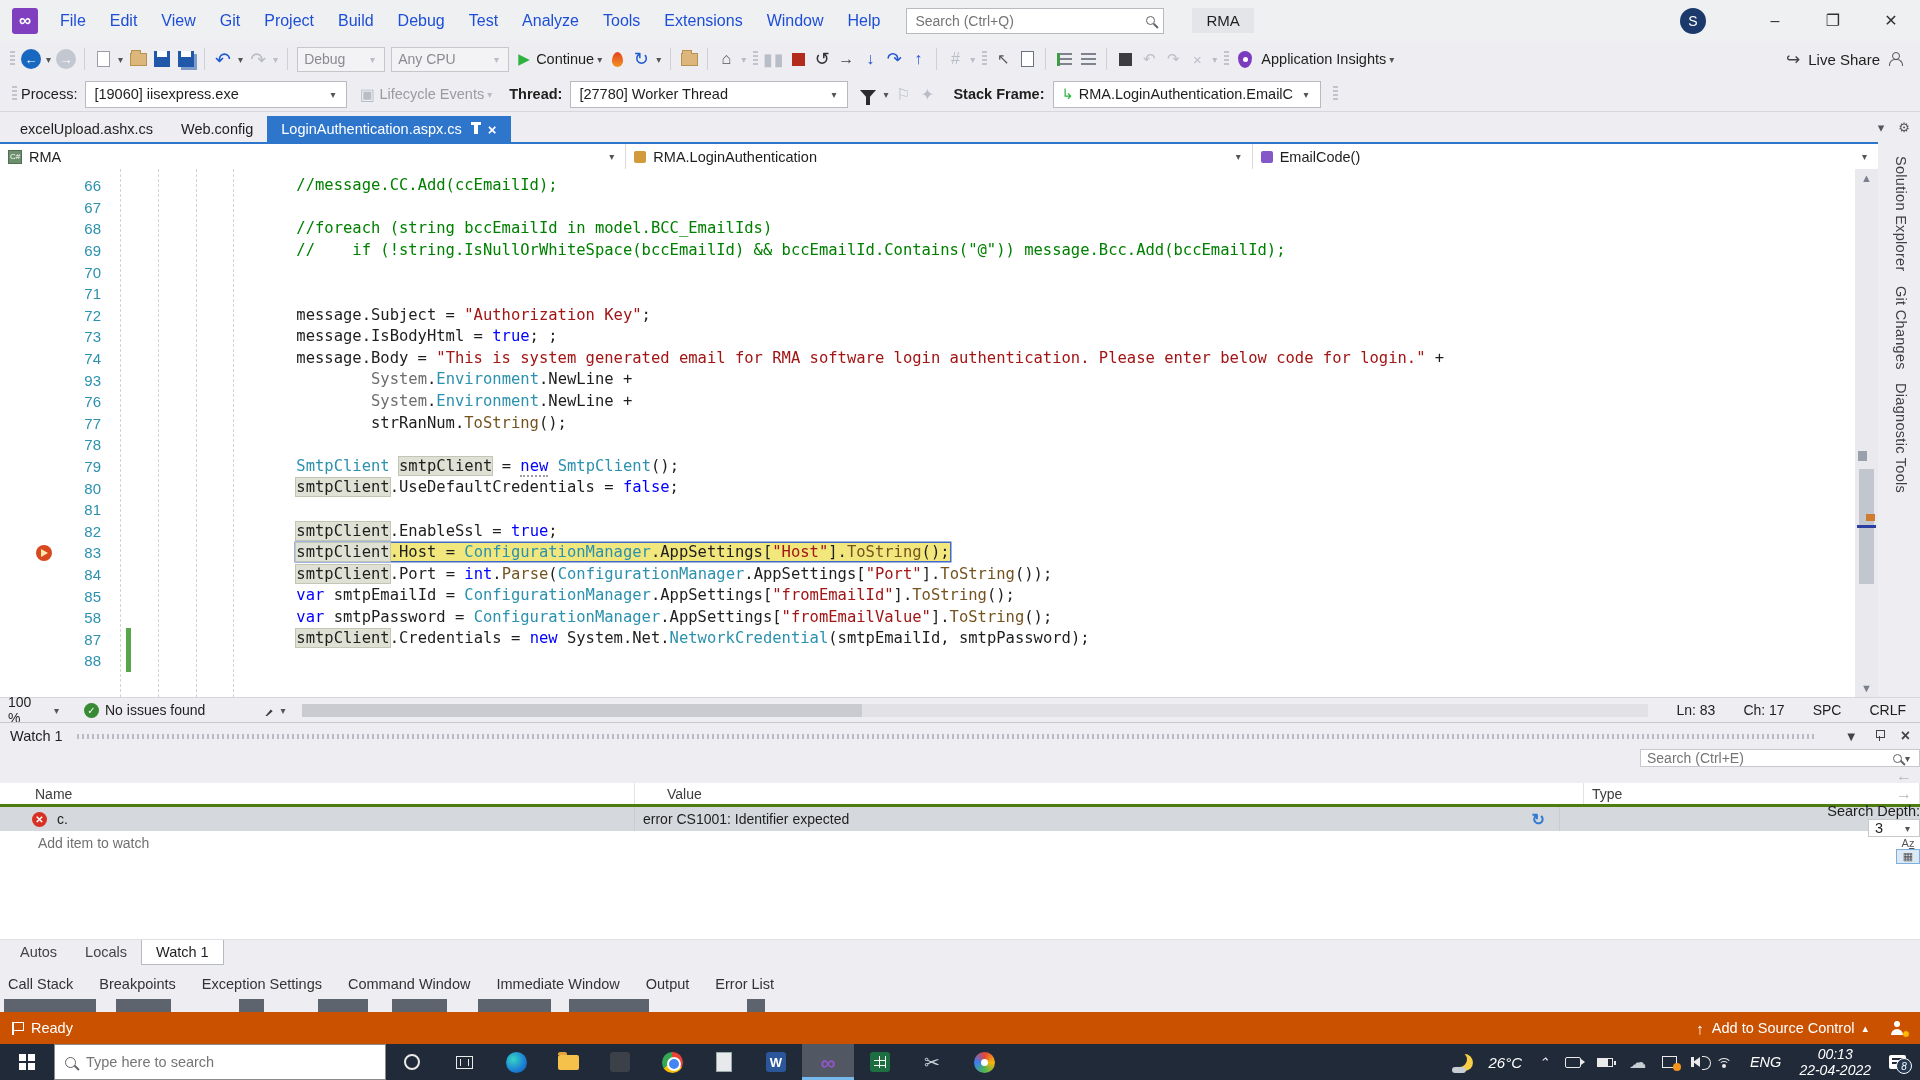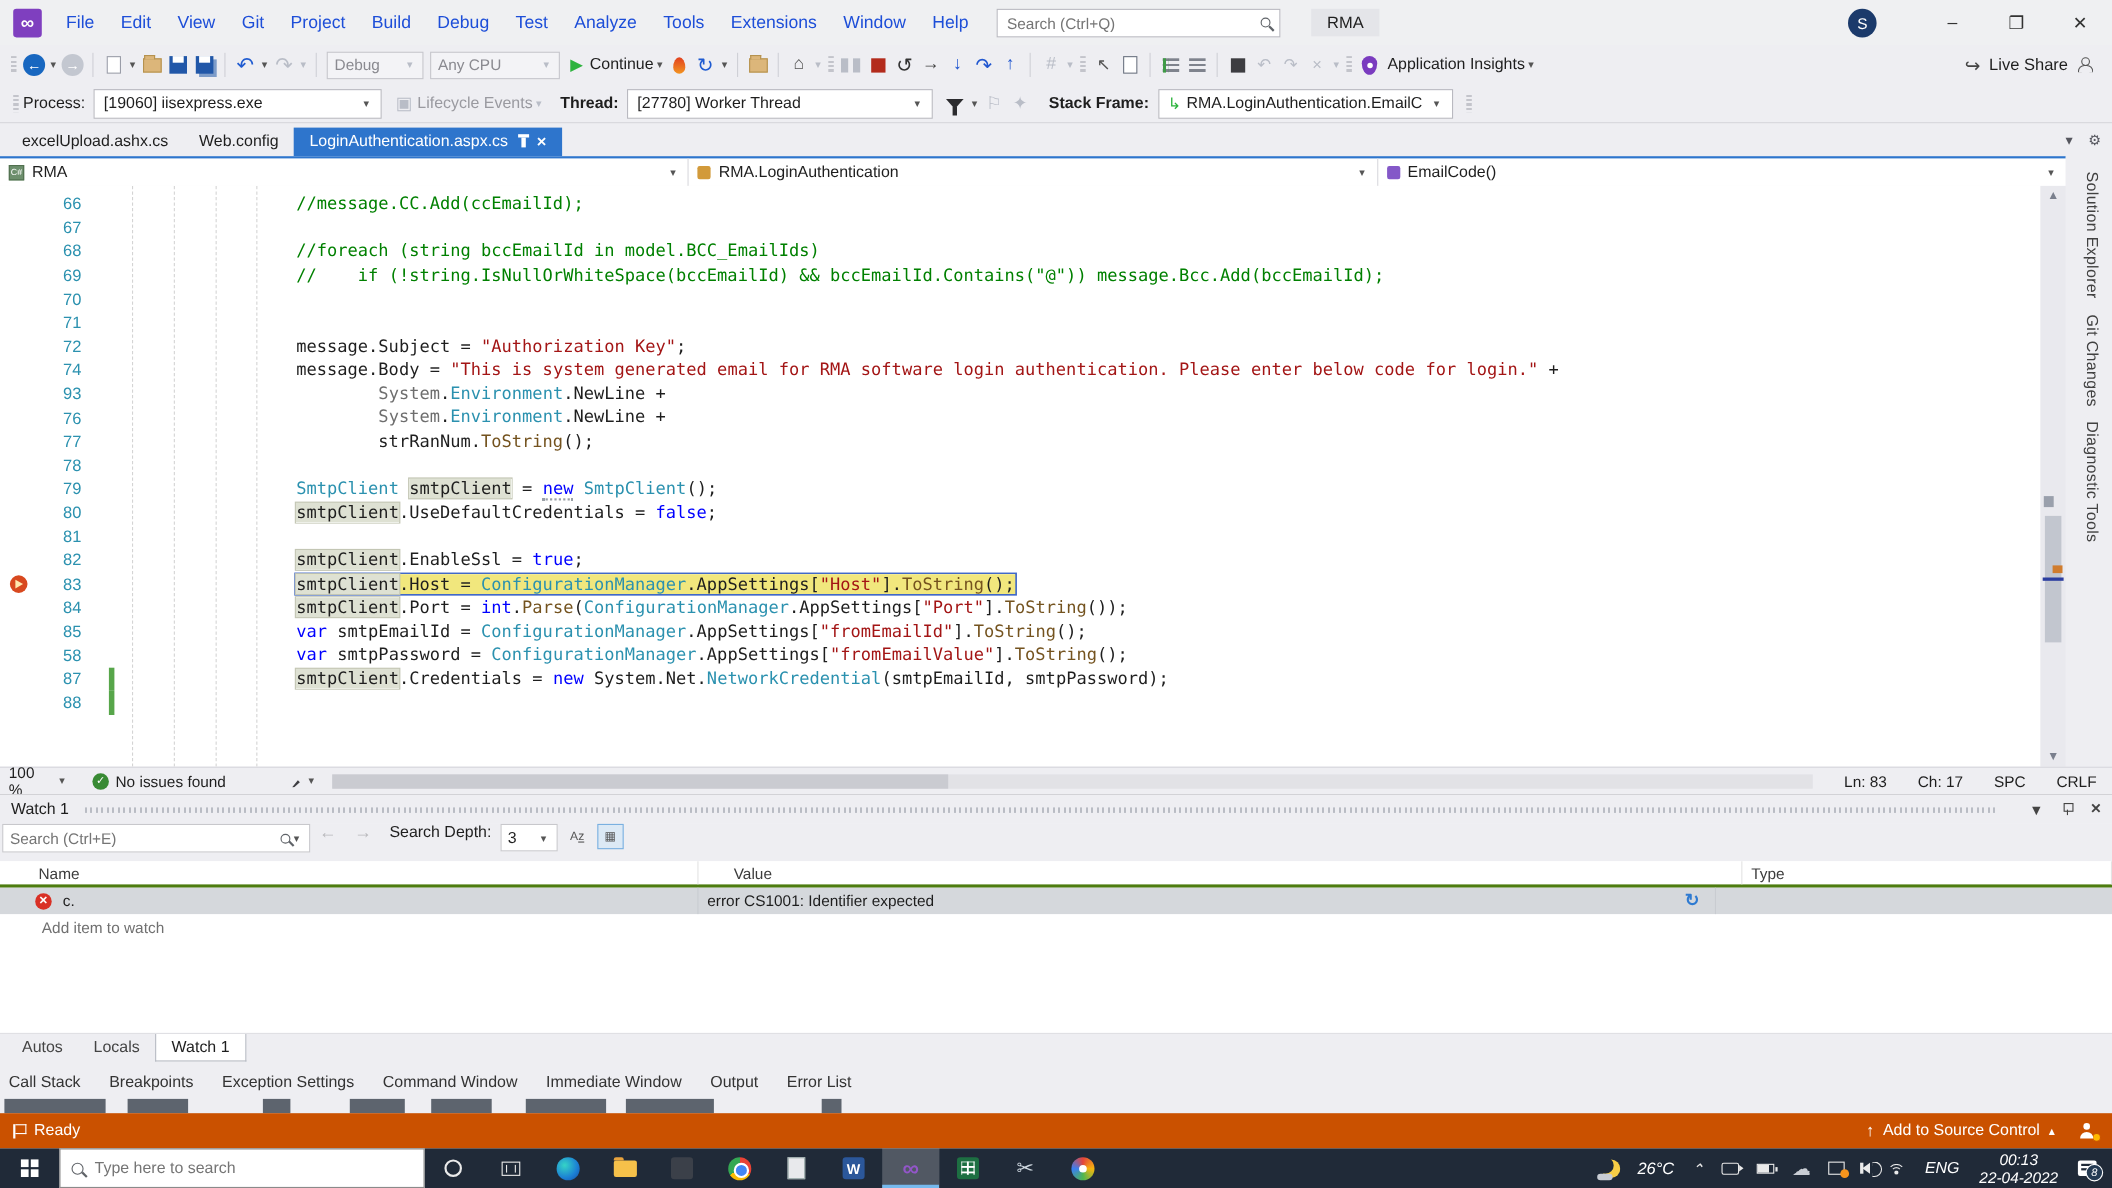--- a/index.html
+++ b/index.html
@@ -71,21 +71,21 @@
   .ic-proj { width:14px; height:14px; background:#6d8f6d; border:1px solid #51704f; color:#fff; font-size:8px; display:flex; align-items:center; justify-content:center; }
   .ic-class { width:12px; height:12px; background:#d29a3a; border-radius:2px; }
   .ic-method { width:12px; height:12px; background:#8458c8; border-radius:2px; }
   #nav-split { position:absolute; top:142px; left:1878px; width:42px; height:27px; background:#eeeef2; display:flex; align-items:center; justify-content:center; color:#555; font-size:13px; }
   .split-ic { width:14px; height:13px; border:1.5px solid #555; position:relative; }
   .split-ic::after { content:""; position:absolute; left:0; right:0; top:4px; height:1.5px; background:#555; }
 
   
   #editor { position:absolute; top:169px; left:0; width:1855px; height:528px; background:#fff; overflow:hidden; }
   .guide { position:absolute; top:0; bottom:0; width:0; border-left:1px dashed #d4d4d4; }
-  #code-lines { position:absolute; top:6px; left:0; right:0; }
+  #code-lines { position:absolute; top:6px; left:0; right:0;padding-left:27px; }
   .cl { display:flex; height:21.6px; align-items:center; }
   .cl-bp { width:34px; flex:none; display:flex; align-items:center; justify-content:center; }
   .bp-glyph { width:16px; height:16px; border-radius:50%; background:#d8491f; position:relative; }
   .bp-glyph::after { content:""; position:absolute; left:5px; top:4px; width:0; height:0; border-left:7px solid #ffe9b0; border-top:4px solid transparent; border-bottom:4px solid transparent; }
   .cl-num { width:44px; flex:none; text-align:right; color:#2b91af; font-size:15px; font-family:"Liberation Sans",sans-serif; padding-right:4px; }
   .cl-chg { width:26px; flex:none; height:100%; position:relative; }
   .chg-bar { position:absolute; right:0; top:0; bottom:0; width:5px; background:#57a64a; }
   .cl-code { flex:1; white-space:pre; font-family:"DejaVu Sans Mono","Liberation Mono",monospace; font-size:15.5px; line-height:21.6px; padding-left:16px; color:#1e1e1e; }
   .tk-c { color:#008000; } .tk-k { color:#0000ff; } .tk-t { color:#2b91af; }
   .tk-s { color:#a31515; } .tk-m { color:#74531f; } .tk-p { color:#1e1e1e; } .tk-g { color:#6e6e6e; }
@@ -113,21 +113,21 @@
   .stat-item { padding:0 14px; color:#1e1e1e; }
 
   
   #watch { position:absolute; top:722px; left:0; width:1920px; height:225px; background:#fff; border-top:1px solid #c8c8cc; }
   #watch-head { height:26px; background:#eeeef2; display:flex; align-items:center; padding:0 10px; font-size:14.5px; }
   #watch-grip { flex:1; height:5px; margin:0 14px; background:repeating-linear-gradient(90deg,#b9bcc4 0 2px, transparent 2px 5px); }
   .whbtn { color:#444; font-size:13px; margin-left:16px; }
   .pin-ic { display:inline-block; width:11px; height:11px; position:relative; }
   .pin-ic::before { content:""; position:absolute; top:0; left:2px; width:7px; height:6px; border:1.5px solid #444; }
   .pin-ic::after { content:""; position:absolute; top:6px; left:5px; width:1.5px; height:5px; background:#444; }
-  #watch-toolbar { height:34px; background:#eeeef2; display:flex; align-items:flex-start; padding-left:2px; font-size:14.5px; }
+  #watch-toolbar { height:34px; background:#eeeef2; display:flex; align-items:flex-end; padding-left:2px; font-size:14.5px;flex-direction:column; }
   #watch-search { width:280px; height:26px; background:#fff; border:1px solid #c8c8cc; display:flex; align-items:center; padding:0 6px; }
   #watch-search input { border:0; outline:0; flex:1; font-size:14px; color:#6a6a70; background:transparent; font-family:"Liberation Sans",sans-serif; }
   .navarrow { color:#b9b9bd; font-size:16px; margin:0 8px; font-weight:bold; }
   #depth-combo { width:52px; height:25px; background:#fff; border:1px solid #c8c8cc; display:flex; align-items:center; padding:0 6px; margin-left:8px; }
   #depth-combo .caret { margin-left:auto; }
   .wtoggle { width:24px; height:23px; display:flex; align-items:center; justify-content:center; font-size:11px; color:#555; margin-left:6px; }
   .wtoggle.pressed { border:1px solid #7ab0e0; background:#dce9f5; }
   #watch-grid-head { height:24px; display:flex; border-bottom:3px solid #4d7c0f; font-size:14px; color:#3c3c3c; background:#fff; }
   .wcol { border-right:1px solid #e3e3e3; display:flex; align-items:center; }
   .wcol.c1 { width:635px; padding-left:35px; }
@@ -450,20 +450,26 @@
         <pre class="cl-code"></pre>
       </div>
       <div class="cl">
         <div class="cl-bp"></div>
         <div class="cl-num">72</div>
         <div class="cl-chg"></div>
         <pre class="cl-code"><span class="tk-p">                message.Subject = </span><span class="tk-s">"Authorization Key"</span><span class="tk-p">;</span></pre>
       </div>
       <div class="cl">
         <div class="cl-bp"></div>
+        <div class="cl-num">73</div>
+        <div class="cl-chg"></div>
+        <pre class="cl-code"><span class="tk-p">                message.IsBodyHtml = </span><span class="tk-k">true</span><span class="tk-p">; ;</span></pre>
+      </div>
+      <div class="cl">
+        <div class="cl-bp"></div>
         <div class="cl-num">74</div>
         <div class="cl-chg"></div>
         <pre class="cl-code"><span class="tk-p">                message.Body = </span><span class="tk-s">"This is system generated email for RMA software login authentication. Please enter below code for login."</span><span class="tk-p"> +</span></pre>
       </div>
       <div class="cl">
         <div class="cl-bp"></div>
         <div class="cl-num">93</div>
         <div class="cl-chg"></div>
         <pre class="cl-code"><span class="tk-p">                        </span><span class="tk-g">System</span><span class="tk-p">.</span><span class="tk-t">Environment</span><span class="tk-p">.NewLine +</span></pre>
       </div>

